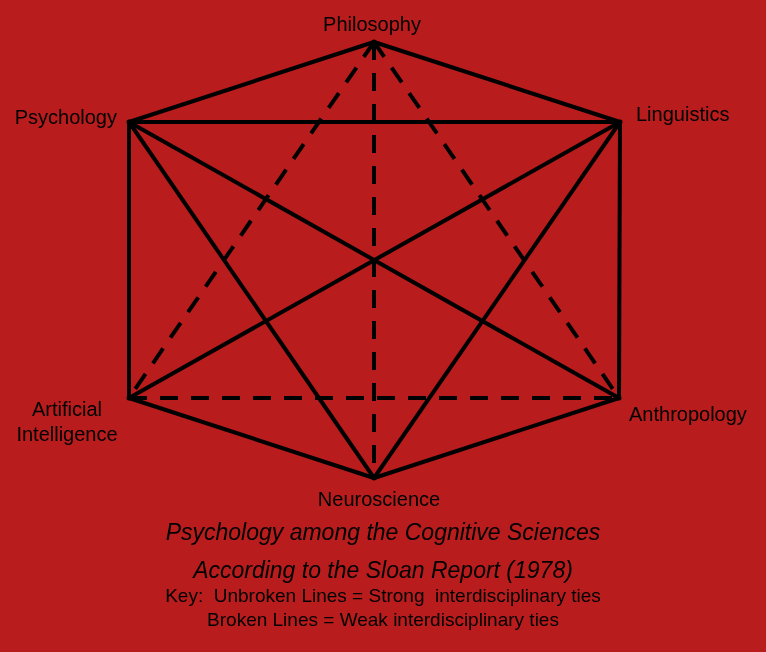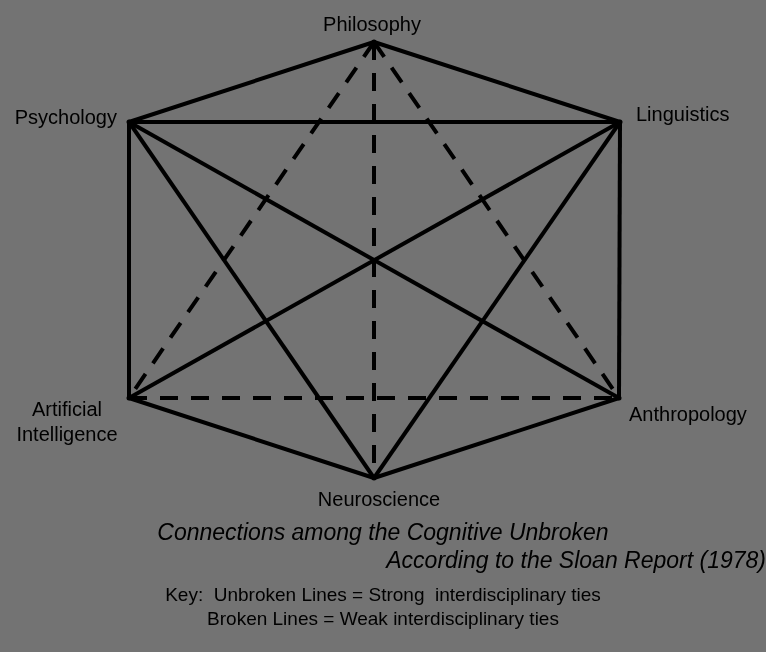--- a/index.html
+++ b/index.html
@@ -4,21 +4,21 @@
 <style>
   html, body {
     margin: 0;
     padding: 0;
     background: #ffffff;
   }
   #stage {
     position: relative;
     width: 766px;
     height: 652px;
-    background: #737373;
+    background: #b91c1c;
     overflow: hidden;
     font-family: "Liberation Sans", sans-serif;
   }
   #graph-svg {
     position: absolute;
     left: 0;
     top: 0;
     width: 766px;
     height: 652px;
   }
@@ -34,28 +34,27 @@
     width: 766px;
     text-align: center;
     color: #000000;
   }
   .caption-title {
     font-style: italic;
     font-size: 23px;
     line-height: 28px;
   }
   .caption-title.second {
-    text-align: right;
+    margin-top: 10px;
   }
   .caption-key {
     font-size: 19px;
     line-height: 24px;
   }
   .caption-key.first {
-    margin-top: 9px;
   }
   .caption-key.second {
   }
   
   .caption-key, .caption-title { white-space: pre; }
 </style>
 </head>
 <body>
 
 <div id="stage">
@@ -90,19 +89,19 @@
         <text x="372" y="31" text-anchor="middle"><tspan x="372" y="31">Philosophy</tspan></text>
         <text x="117" y="124" text-anchor="end"><tspan x="117" y="124">Psychology</tspan></text>
         <text x="636" y="121" text-anchor="start"><tspan x="636" y="121">Linguistics</tspan></text>
         <text x="67" y="416" text-anchor="middle"><tspan x="67" y="416">Artificial</tspan><tspan x="67" y="441">Intelligence</tspan></text>
         <text x="629" y="421" text-anchor="start"><tspan x="629" y="421">Anthropology</tspan></text>
         <text x="379" y="506" text-anchor="middle"><tspan x="379" y="506">Neuroscience</tspan></text>
       </g>
   </svg>
 
   <div class="caption">
-    <div class="caption-title first">Connections among the Cognitive Unbroken</div>
+    <div class="caption-title first">Psychology among the Cognitive Sciences</div>
     <div class="caption-title second">According to the Sloan Report (1978)</div>
     <div class="caption-key first">Key:  Unbroken Lines = Strong  interdisciplinary ties</div>
     <div class="caption-key second">Broken Lines = Weak interdisciplinary ties</div>
   </div>
 
 </div>
 
 </body></html>

